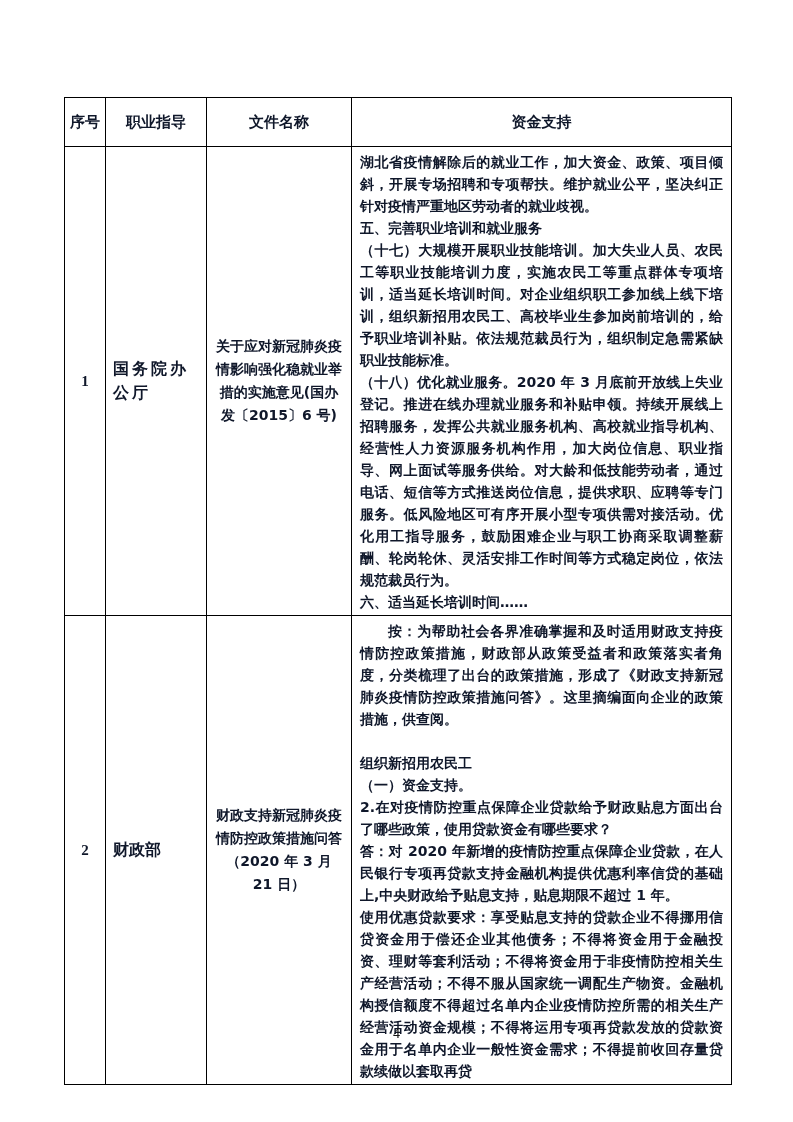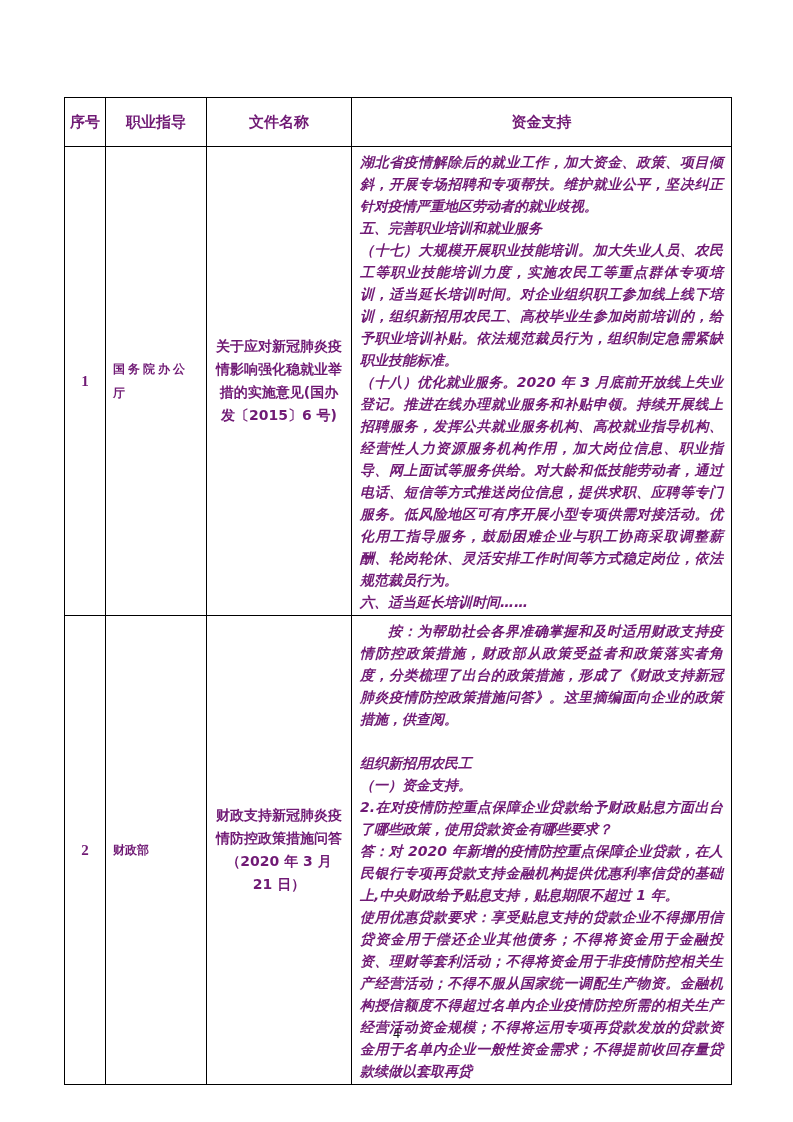--- a/index.html
+++ b/index.html
@@ -16,21 +16,21 @@
     position: absolute;
     left: 64px;
     top: 97px;
     width: 667px;
     border-collapse: collapse;
     table-layout: fixed;
   }
   .doc-table th, .doc-table td {
     border: 1.5px solid #000000;
     font-weight: bold;
-    color: #701a75;
+    color: #0f172a;
   }
   .doc-table th {
     font-size: 15px;
     text-align: center;
     vertical-align: middle;
     height: 46px;
     padding: 1px 4px;
     line-height: 20px;
   }
   tr.row-1 { height: 418px; }
@@ -38,40 +38,40 @@
   td.cell-index {
     text-align: center;
     vertical-align: middle;
     font-family: "Liberation Serif", serif;
     font-size: 15px;
     width: 41px;
   }
   td.cell-agency {
     vertical-align: middle;
     text-align: left;
-    font-size: 12px;
+    font-size: 16px;
     line-height: 24px;
     padding: 2px 7px;
   }
   tr.row-1 td.cell-agency { letter-spacing: 3px; }
   td.cell-title {
     vertical-align: middle;
     text-align: center;
     font-size: 14px;
     line-height: 23px;
     padding: 2px 8px;
   }
   td.cell-content {
     vertical-align: top;
     text-align: justify;
     font-size: 14px;
     line-height: 22px;
     padding: 4px 8px 2px 8px;
   }
-  td.cell-content p { margin: 0; font-style: italic; }
+  td.cell-content p { margin: 0; }
   td.cell-content p.gap-above { margin-top: 22px; }
   td.cell-content p.indent { text-indent: 2em; }
   .page-number {
     position: absolute;
     top: 1026px;
     left: 0;
     width: 793px;
     text-align: center;
     font-family: "Liberation Serif", serif;
     font-size: 14px;

